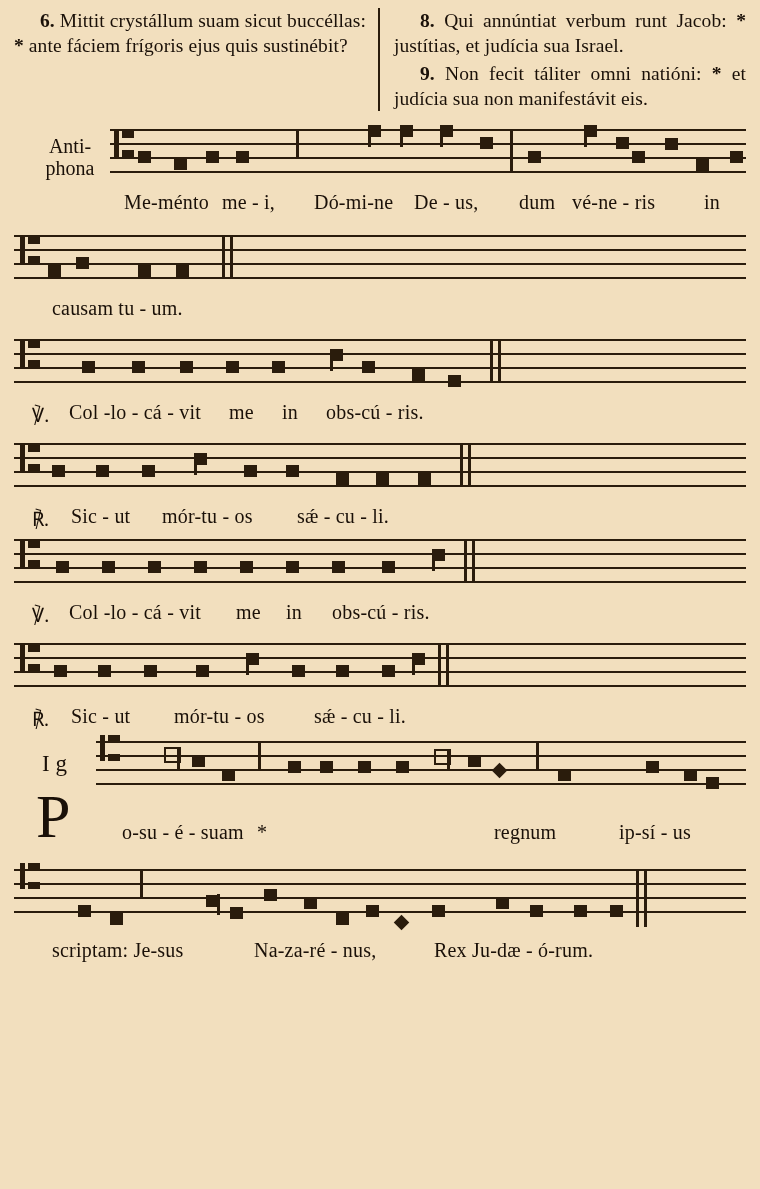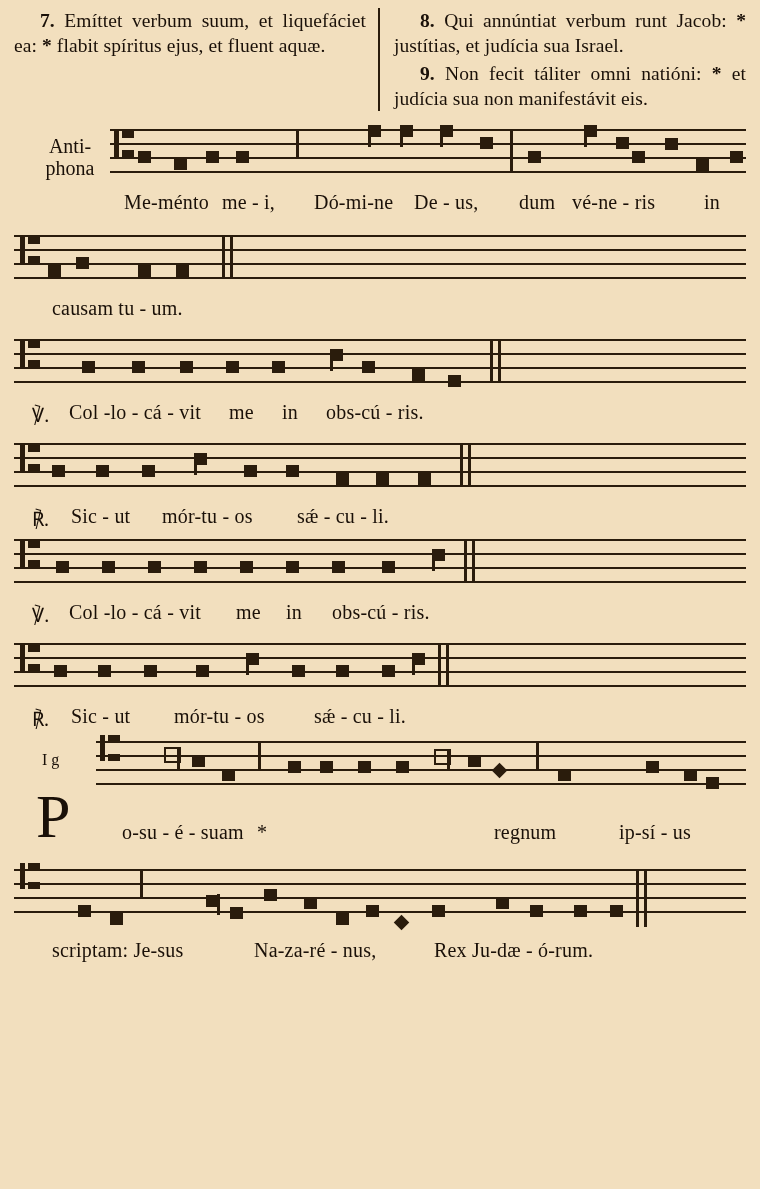--- a/index.html
+++ b/index.html
@@ -174,36 +174,36 @@
   }
   .bigcap {
     position: absolute;
     font-size: 62px;
     line-height: 1;
     font-family: "Liberation Serif", serif;
     font-weight: normal;
   }
   .mode {
     position: absolute;
-    font-size: 16px;
+    font-size: 23px;
   }
   .respmark { font-size: 20px; }
 </style>
 </head>
 <body>
 
 <div class="page">
 
   <div class="verses">
     <div class="vcol left">
       <p class="verse">
-        <span class="vnum">7.</span>
-        <span>Emíttet verbum suum, et liquefáciet ea:</span>
+        <span class="vnum">6.</span>
+        <span>Mittit crystállum suam sicut buccéllas:</span>
         <span class="star">*</span>
-        <span>flabit spíritus ejus, et fluent aquæ.</span>
+        <span>ante fáciem frígoris ejus quis sustinébit?</span>
       </p>
     </div>
     <div class="vcol right">
       <p class="verse">
         <span class="vnum">8.</span>
         <span>Qui annúntiat verbum runt Jacob:</span>
         <span class="star">*</span>
         <span>justítias, et judícia sua Israel.</span>
       </p>
       <p class="verse">

